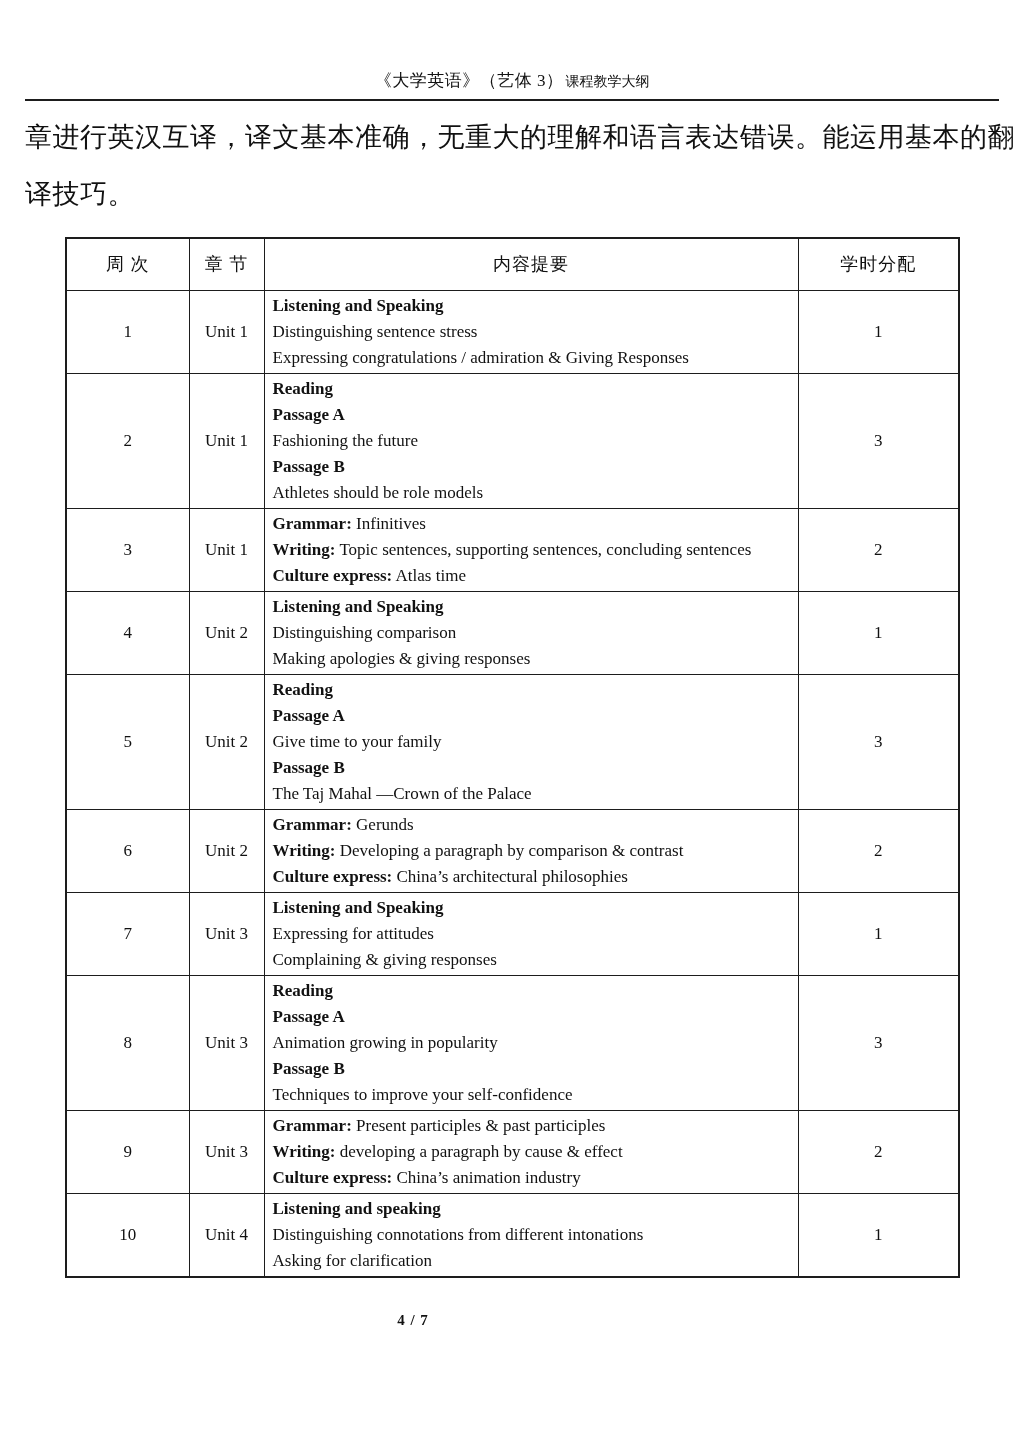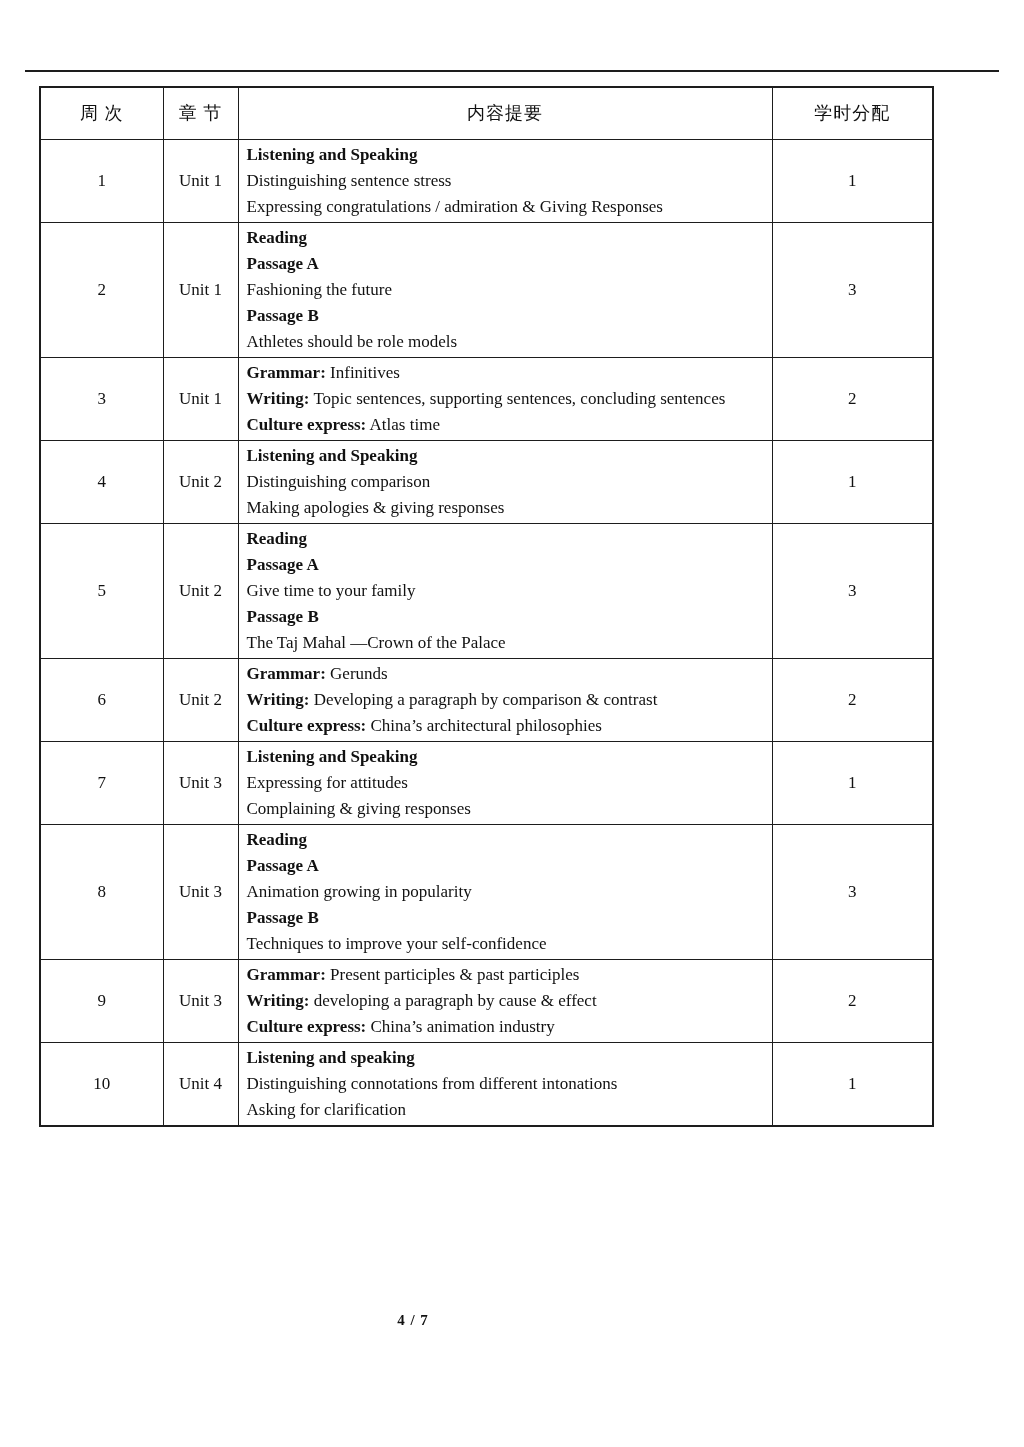--- a/index.html
+++ b/index.html
@@ -48,21 +48,21 @@
   
   .section-heading {
     margin: 17px 0 0 85px;
     font-family: "Liberation Sans", sans-serif;
     font-weight: bold;
     font-size: 24px;
     letter-spacing: 2px;
   }
   
   .syllabus-table {
-    margin: 14px 0 0 39px;
+    margin: 14px 0 0 65px;
     width: 893px;
     border-collapse: collapse;
     table-layout: fixed;
     border: 2px solid #1d1d1d;
   }
   .syllabus-table th, .syllabus-table td {
     border: 1.5px solid #1d1d1d;
     vertical-align: middle;
   }
   .syllabus-table th {
@@ -96,22 +96,29 @@
     font-size: 15px;
     font-weight: bold;
     letter-spacing: 1px;
   }
 </style>
 </head>
 <body>
 
 <div class="page">
 
+  <div class="doc-header">
+    <span class="doc-title">《大学英语》（艺体 3）</span><span class="doc-subtitle">课程教学大纲</span>
+  </div>
   <div class="header-rule"></div>
 
+  <div class="intro">
+    <div class="intro-line">章进行英汉互译，译文基本准确，无重大的理解和语言表达错误。能运用基本的翻</div>
+    <div class="intro-line">译技巧。</div>
+  </div>
 
 
   <table class="syllabus-table">
     <colgroup>
       <col style="width:123px">
       <col style="width:75px">
       <col style="width:534px">
       <col style="width:161px">
     </colgroup>
     <thead>

